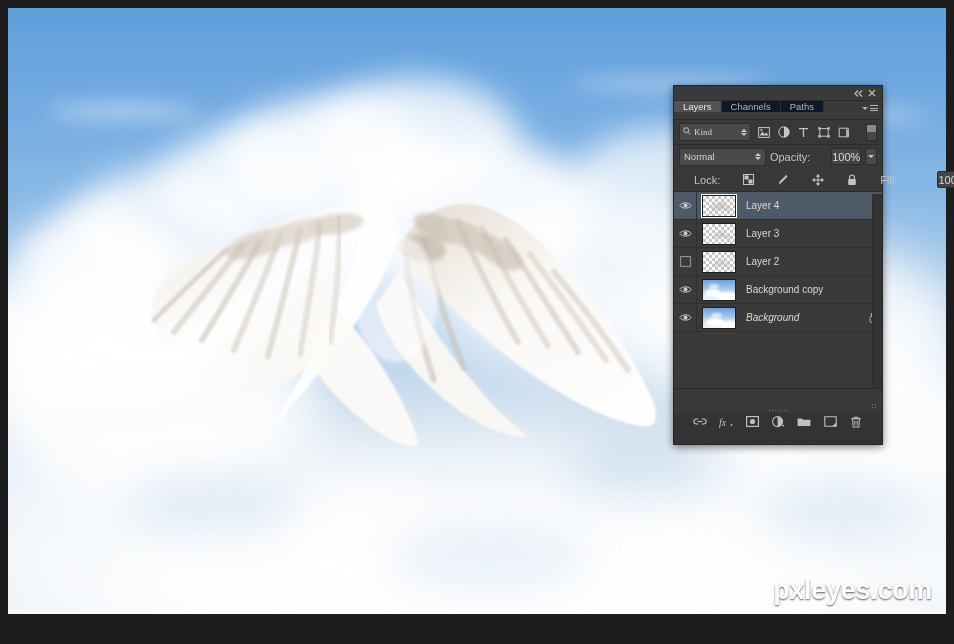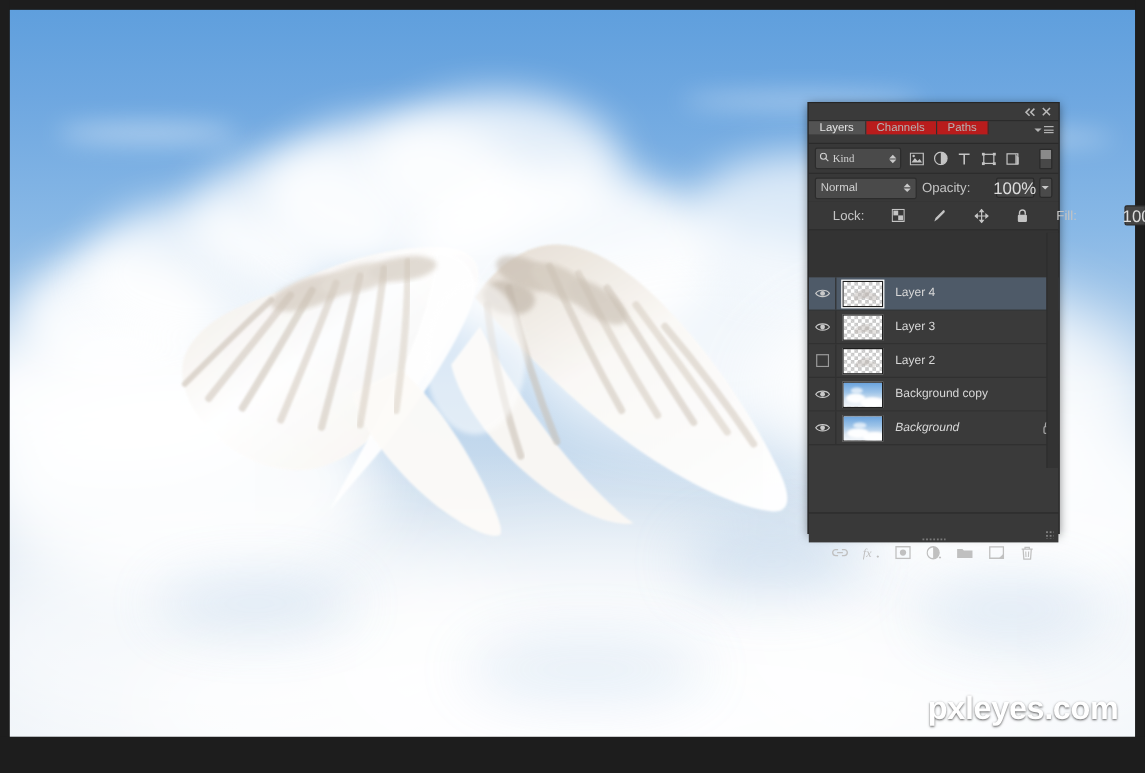--- a/index.html
+++ b/index.html
@@ -53,21 +53,21 @@
     box-shadow:0 2px 8px rgba(0,0,0,.5);
     font-size:10px;color:#c8c8c8;
     z-index:30;
     user-select:none;
   }
   .panel-titlebar{height:14px;background:#3a3a3a;display:flex;align-items:center;justify-content:flex-end;padding-right:4px;border-bottom:1px solid #2b2b2b;}
   .tb-btn{width:13px;height:12px;display:flex;align-items:center;justify-content:center;color:#b9b9b9;font-size:8px;cursor:pointer;}
   .tb-btn svg{display:block;}
 
   .tabs{height:18px;background:#3a3a3a;display:flex;align-items:flex-start;border-bottom:1px solid #2a2a2a;position:relative;}
-  .tab{padding:0 9px;display:flex;align-items:center;font-size:9.5px;color:#b4b4b4;background:#b91c1c;border-right:1px solid #2f2f2f;cursor:pointer;}
+  .tab{padding:0 9px;display:flex;align-items:center;font-size:9.5px;color:#b4b4b4;background:#0f172a;border-right:1px solid #2f2f2f;cursor:pointer;}
   .tab.active{background:#535353;color:#e6e6e6;}
   .tabs-menu{position:absolute;right:4px;top:4px;display:flex;align-items:center;gap:1px;cursor:pointer;}
   .menu-lines{display:flex;flex-direction:column;gap:1.5px;}
   .menu-lines i{display:block;width:8px;height:1px;background:#b4b4b4;}
   .menu-tri{width:0;height:0;border-left:3px solid transparent;border-right:3px solid transparent;border-top:3px solid #b4b4b4;margin-right:1px;}
 
   .filter-row{height:24px;display:flex;align-items:center;padding:0 5px;gap:5px;background:#383838;border-bottom:1px solid #2c2c2c;}
   .kind-select{
     width:64px;height:16px;background:#4a4a4a;border:1px solid #2c2c2c;border-radius:2px;
     display:flex;align-items:center;padding:0 3px;gap:3px;color:#d2d2d2;font-size:9px;cursor:pointer;
@@ -82,32 +82,32 @@
 
   .blend-row{height:23px;display:flex;align-items:center;padding:0 5px;gap:4px;background:#383838;}
   .blend-select{
     width:104px;height:16px;background:#4a4a4a;border:1px solid #2c2c2c;border-radius:2px;
     display:flex;align-items:center;padding:0 4px;color:#d2d2d2;font-size:9.5px;cursor:pointer;
   }
   .blend-select .lbl{flex:1;}
   .lbl-small{font-size:11px;color:#c4c4c4;}
   .num-field{
     width:30px;height:15px;background:#454545;border:1px solid #2a2a2a;border-radius:2px;
-    display:flex;align-items:center;justify-content:center;color:#dcdcdc;font-size:14px;cursor:text;margin-left:17px;
+    display:flex;align-items:center;justify-content:center;color:#dcdcdc;font-size:11px;cursor:text;margin-left:17px;
   }
   .drop-btn{
     width:13px;height:15px;background:#4a4a4a;border:1px solid #2a2a2a;border-radius:2px;
     display:flex;align-items:center;justify-content:center;cursor:pointer;
   }
   .drop-btn i{width:0;height:0;border-left:3px solid transparent;border-right:3px solid transparent;border-top:3px solid #c9c9c9;display:block;}
 
   .lock-row{height:23px;display:flex;align-items:center;padding:0 20px;gap:23px;background:#383838;border-bottom:1px solid #2b2b2b;}
   .lock-ico{width:13px;height:13px;display:flex;align-items:center;justify-content:center;color:#c4c4c4;cursor:pointer;}
 
-  .layer-list{background:#3a3a3a;height:196px;overflow:hidden;margin-top:39px;}
+  .layer-list{background:#3a3a3a;height:196px;overflow:hidden;}
   .layer-row{
     height:27px;display:flex;align-items:center;
     border-bottom:1px solid #303030;background:#3a3a3a;cursor:pointer;
   }
   .layer-row.selected{background:#4e5a68;}
   .eye-cell{width:22px;height:27px;display:flex;align-items:center;justify-content:center;border-right:1px solid #303030;cursor:pointer;}
   .eye-cell svg{display:block;}
   .thumb{
     width:34px;height:22px;margin-left:5px;border:1px solid #1e1e1e;
     box-sizing:border-box;flex:none;position:relative;overflow:hidden;

